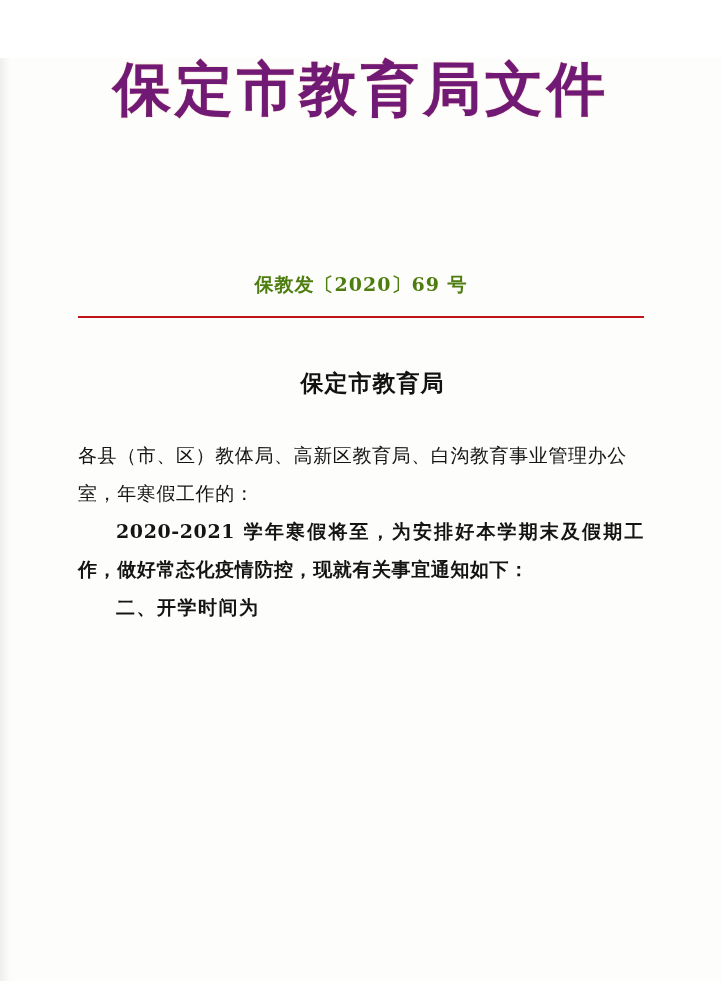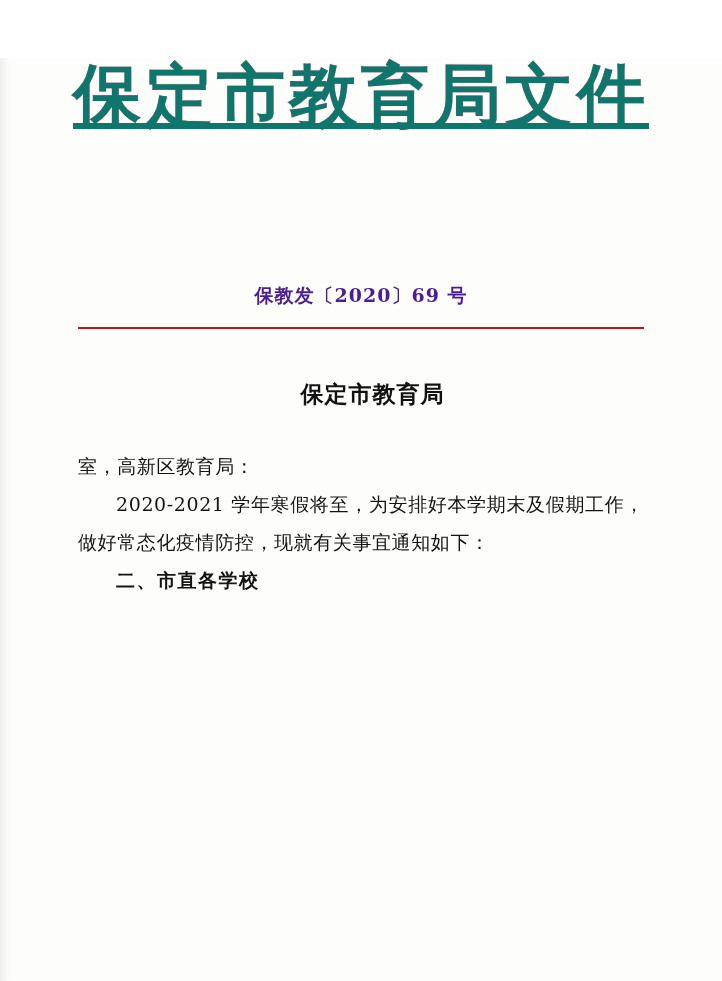--- a/index.html
+++ b/index.html
@@ -20,39 +20,38 @@
     height: 981px;
     background: #fdfdfb;
     box-sizing: border-box;
     padding: 0;
   }
 
   
   .masthead {
     text-align: center;
     margin-top: 58px;
-    color: #0f766e;
+    color: #701a75;
     font-family: "DejaVu Serif", "Liberation Serif", serif;
     font-weight: bold;
-    font-size: 68px;
+    font-size: 58px;
     letter-spacing: 4px;
     line-height: 1.1;
     text-shadow: 0 0 1px rgba(192,20,27,0.55);
     white-space: nowrap;
-    text-decoration: underline;
   }
 
   
   .doc-number {
     text-align: center;
     margin-top: 150px;
     font-size: 19px;
     font-weight: bold;
     letter-spacing: 1px;
-    color: #4c1d95;
+    color: #4d7c0f;
   }
 
   
   .red-rule {
     width: 566px;
     height: 2px;
     background: #c0141b;
     margin: 18px auto 0 auto;
   }
 
@@ -79,20 +78,21 @@
     line-height: 2.0;
     letter-spacing: 0.6px;
     color: #141414;
     text-align: justify;
   }
   .body-text p {
     margin: 0;
   }
   .indent {
     text-indent: 2em;
+    font-weight: bold;
   }
   .heading-item {
     text-indent: 2em;
     font-weight: bold;
     letter-spacing: 1.5px;
     margin-top: 6px;
   }
   .gap-top {
     margin-top: 6px;
   }
@@ -117,18 +117,19 @@
 
   <div class="doc-number">保教发〔2020〕69 号</div>
 
   <div class="red-rule"></div>
 
   <div class="title-block">
     <div>保定市教育局</div>
   </div>
 
   <div class="body-text">
-    <p>室，高新区教育局：</p>
+    <p>各县（市、区）教体局、高新区教育局、白沟教育事业管理办公</p>
+    <p>室，年寒假工作的：</p>
     <p class="indent">2020-2021 学年寒假将至，为安排好本学期末及假期工作，做好常态化疫情防控，现就有关事宜通知如下：</p>
-    <p class="heading-item">二、市直各学校</p>
+    <p class="heading-item">二、开学时间为</p>
   </div>
 
 </div>
 
 </body></html>

